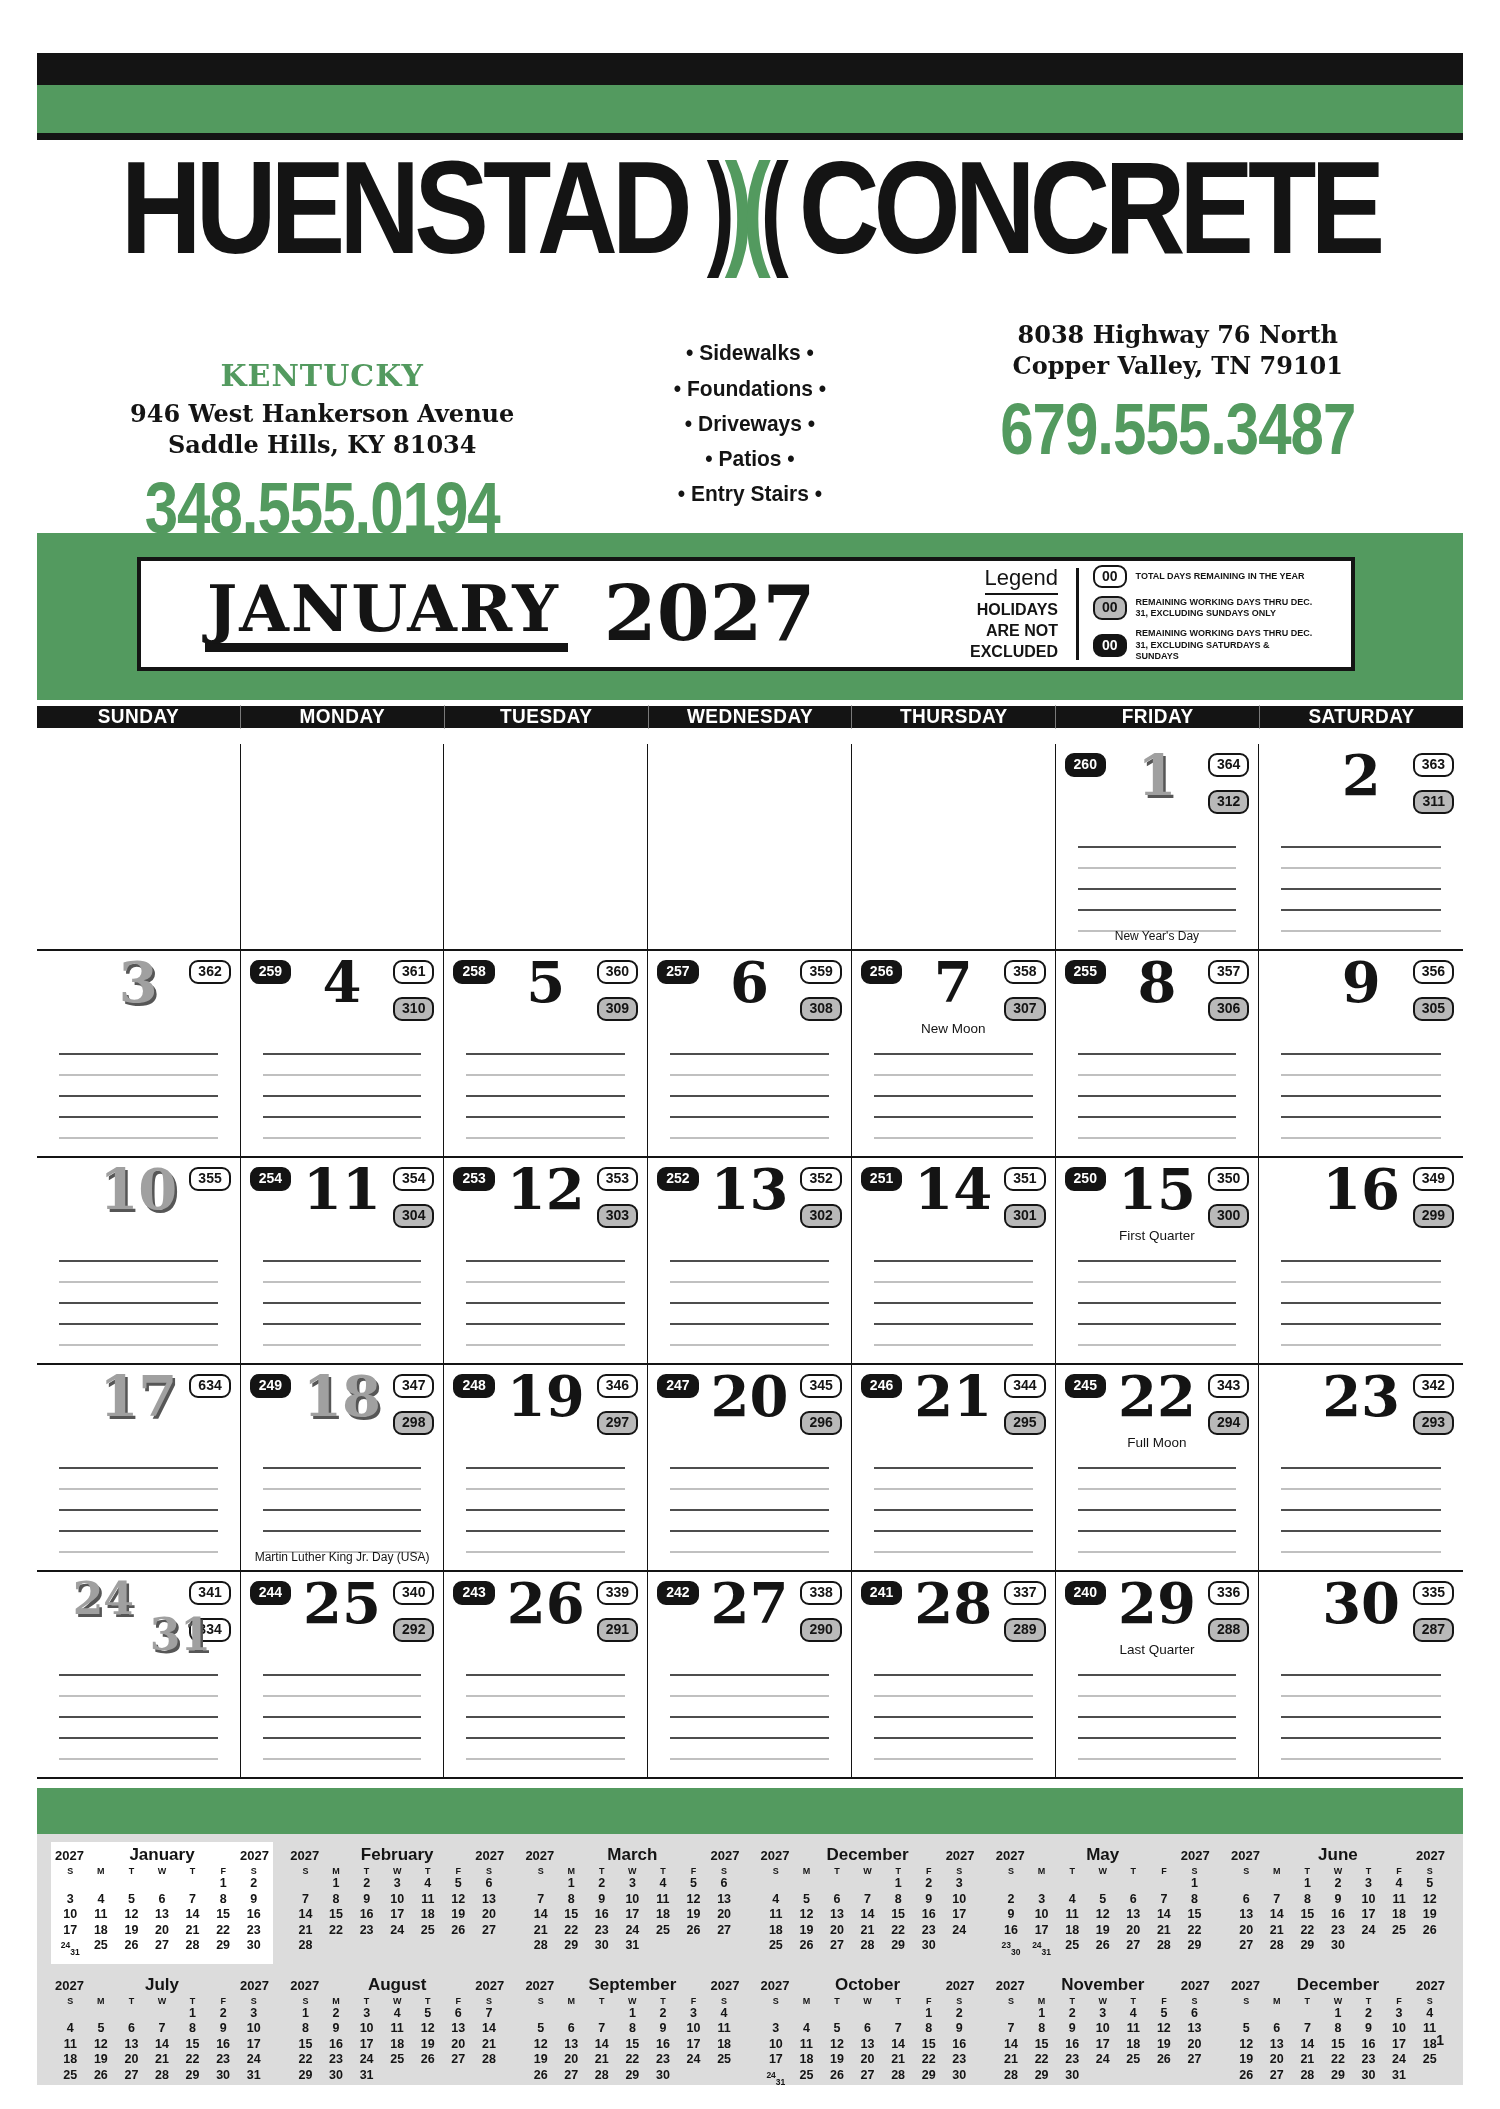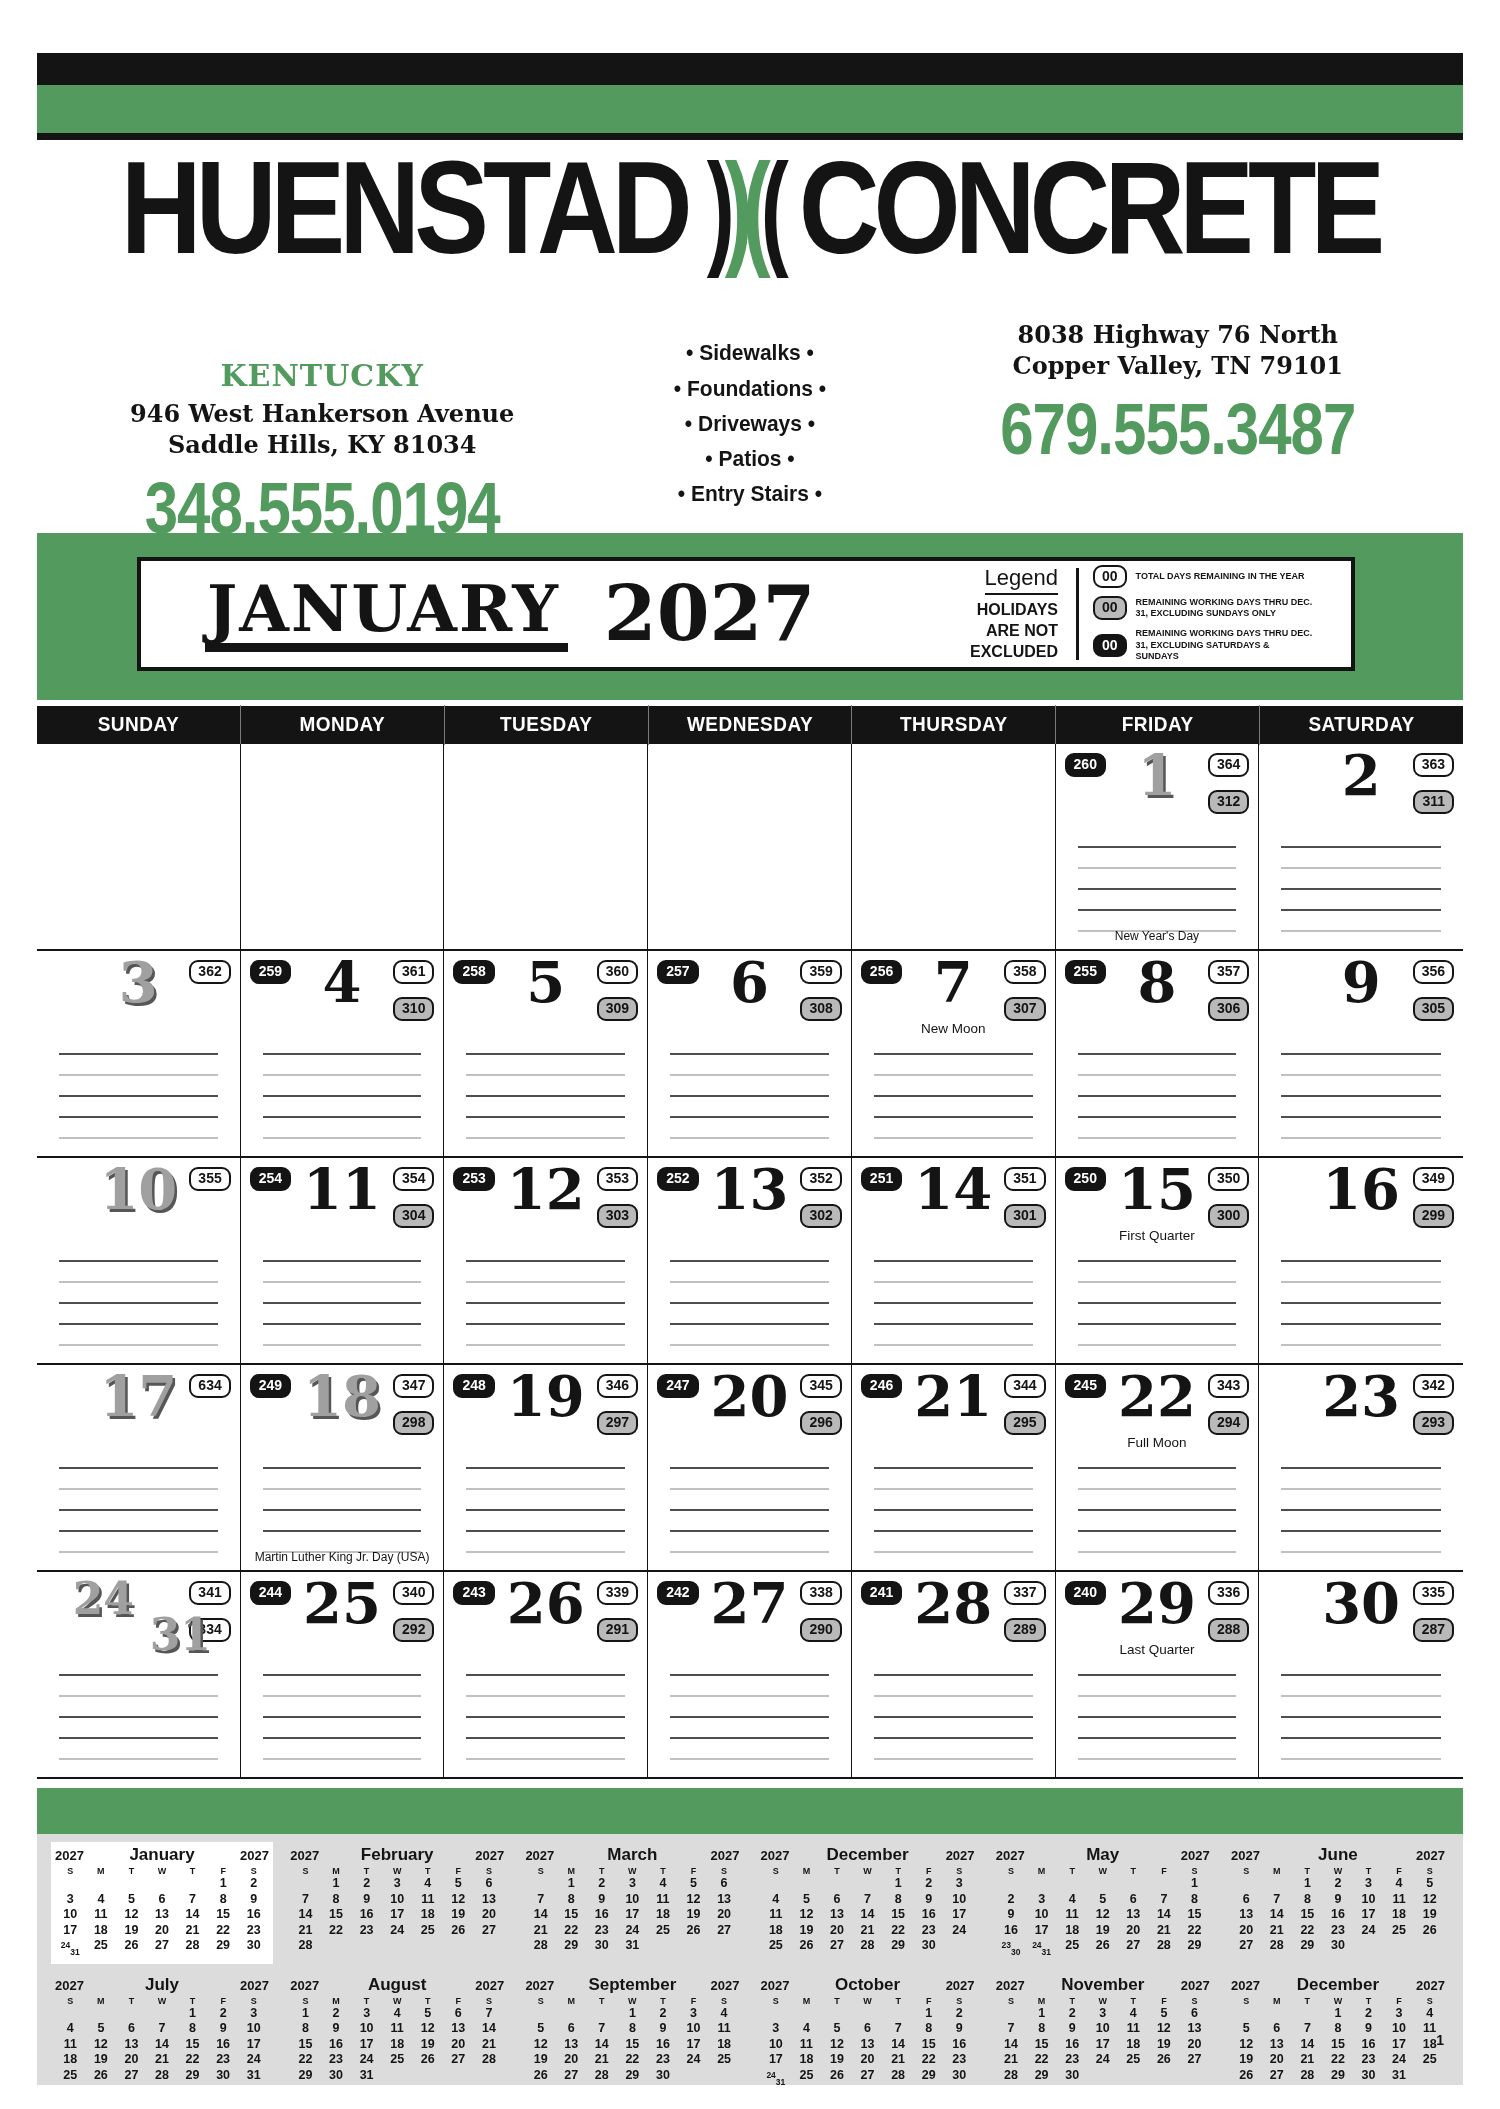--- a/index.html
+++ b/index.html
@@ -49,21 +49,21 @@
   .legend-item{display:flex;align-items:center;gap:9px;}
   .legend-label{font-size:9px;font-weight:bold;line-height:1.3;width:178px;text-transform:uppercase;}
 
   
   .badge{display:inline-block;border:2.5px solid var(--ink);border-radius:9px;background:#fff;color:var(--ink);
          font-weight:bold;font-size:14px;line-height:1.25;padding:1px 7px;font-family:"Liberation Sans",sans-serif;}
   .badge.gray{background:var(--badge-gray);}
   .badge.black{background:var(--ink);color:#fff;border-color:var(--ink);}
 
   
-  .weekdays{position:absolute;left:37px;top:706px;width:1426px;height:38px;background:var(--ink);display:flex;text-decoration:underline;}
+  .weekdays{position:absolute;left:37px;top:706px;width:1426px;height:22px;background:var(--ink);display:flex;text-decoration:underline;}
   .wd{flex:1;display:flex;align-items:center;justify-content:center;color:#fff;font-weight:bold;font-size:19px;
       letter-spacing:.5px;border-right:1px solid #7a7a7a;transform:scaleY(1.05);}
   .wd:last-child{border-right:none;}
 
   
   .grid{position:absolute;left:37px;top:744px;width:1426px;height:1035px;
         display:grid;grid-template-columns:repeat(7,1fr);grid-template-rows:repeat(5,1fr);}
   .cell{position:relative;border-right:1.5px solid var(--ink);border-bottom:2.5px solid var(--ink);}
   .cell.c6{border-right:none;}
   .bb{position:absolute;top:9px;left:9px;}

